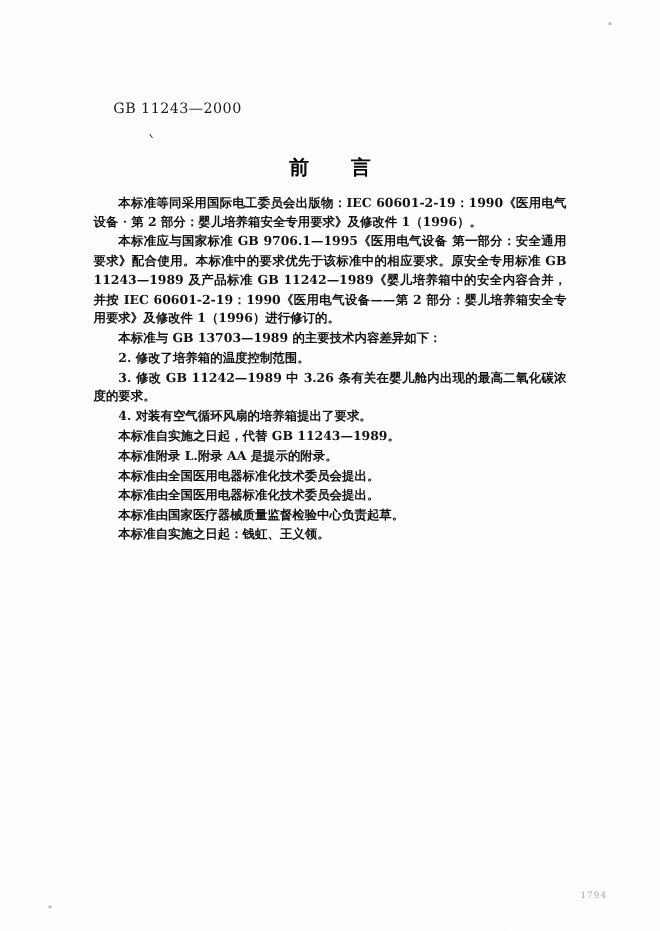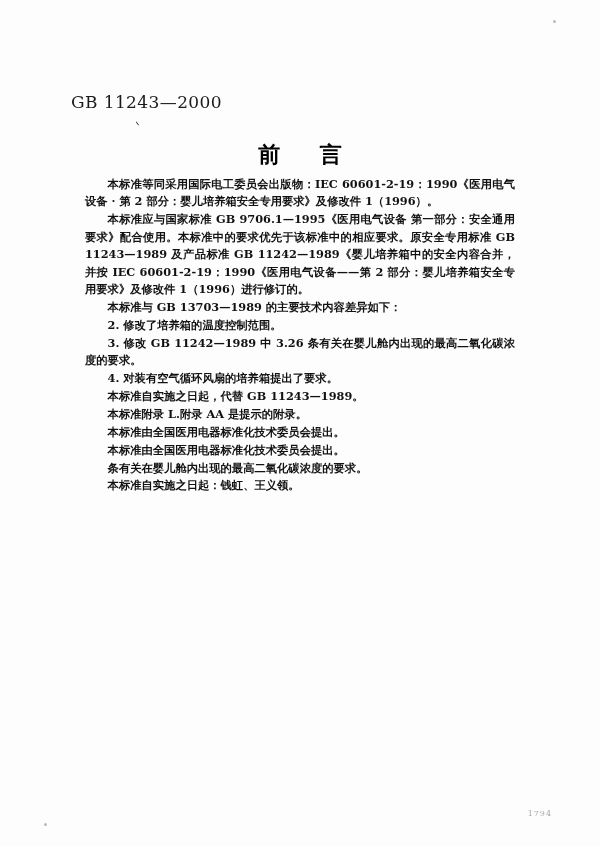--- a/index.html
+++ b/index.html
@@ -28,42 +28,42 @@
     width: 3px;
     height: 3px;
     background: #b9b9b9;
     border-radius: 50%;
   }
   .corner-dot.tr { right: 44px; top: 20px; }
   .corner-dot.bl { left: 44px; bottom: 20px; }
 
   .std-number {
     position: absolute;
-    left: 71px;
+    left: 103px;
     top: 92px;
-    font-size: 17px;
+    font-size: 13px;
     letter-spacing: 0.4px;
     font-family: "DejaVu Serif", "Liberation Serif", serif;
     color: #1a1a1a;
   }
   .tick {
     position: absolute;
     left: 133px;
     top: 118px;
     font-size: 10px;
     color: #333;
   }
 
   .doc-title {
     position: absolute;
     left: 0;
     right: 0;
     top: 140px;
     text-align: center;
-    font-size: 22px;
+    font-size: 18px;
     font-weight: bold;
     letter-spacing: 16px;
     text-indent: 16px;
     font-family: "DejaVu Serif", "Liberation Serif", serif;
     color: #000;
   }
 
   .body-block {
     position: absolute;
     left: 85px;
@@ -109,19 +109,19 @@
     <p class="para">本标准等同采用国际电工委员会出版物：IEC 60601-2-19：1990《医用电气设备 ·  第 2 部分：婴儿培养箱安全专用要求》及修改件 1（1996）。</p>
     <p class="para">本标准应与国家标准 GB 9706.1—1995《医用电气设备  第一部分：安全通用要求》配合使用。本标准中的要求优先于该标准中的相应要求。原安全专用标准 GB 11243—1989 及产品标准 GB 11242—1989《婴儿培养箱中的安全内容合并，并按 IEC 60601-2-19：1990《医用电气设备——第 2 部分：婴儿培养箱安全专用要求》及修改件 1（1996）进行修订的。</p>
     <p class="para">本标准与 GB 13703—1989 的主要技术内容差异如下：</p>
     <p class="para list-item">2. 修改了培养箱的温度控制范围。</p>
     <p class="para list-item">3. 修改 GB 11242—1989 中 3.26 条有关在婴儿舱内出现的最高二氧化碳浓度的要求。</p>
     <p class="para list-item">4. 对装有空气循环风扇的培养箱提出了要求。</p>
     <p class="para">本标准自实施之日起，代替 GB 11243—1989。</p>
     <p class="para">本标准附录 L.附录 AA 是提示的附录。</p>
     <p class="para">本标准由全国医用电器标准化技术委员会提出。</p>
     <p class="para">本标准由全国医用电器标准化技术委员会提出。</p>
-    <p class="para">条有关在婴儿舱内出现的最高二氧化碳浓度的要求。</p>
+    <p class="para">本标准由国家医疗器械质量监督检验中心负责起草。</p>
     <p class="para">本标准自实施之日起：钱虹、王义领。</p>
   </div>
 
   <div class="page-footer">1794</div>
 
 </div>
 
 </body></html>

